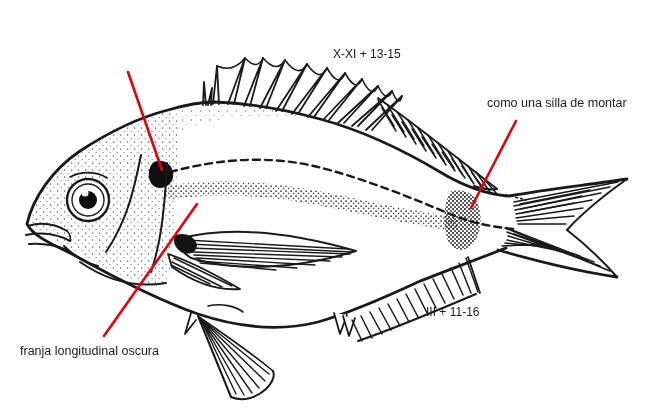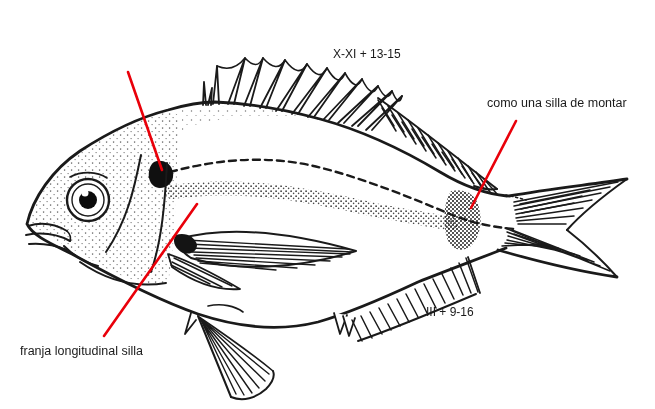--- a/index.html
+++ b/index.html
@@ -175,16 +175,16 @@
       <line x1="516" y1="121" x2="471" y2="208"></line>
       <line x1="104" y1="336" x2="197" y2="204"></line>
     </g>
   </svg>
 
 
   <div class="lbl formula" style="left:333px;top:45px;">X-XI + 13-15</div>
 
   <div class="lbl small" style="left:487px;top:96px;">como una silla de montar</div>
 
-  <div class="lbl small" style="left:20px;top:344px;">franja longitudinal silla</div>
+  <div class="lbl small" style="left:20px;top:344px;">franja longitudinal oscura</div>
 
-  <div class="lbl formula" style="left:426px;top:303px;">III + 9-16</div>
+  <div class="lbl formula" style="left:426px;top:303px;">III + 11-16</div>
 </div>
 
 </body></html>

